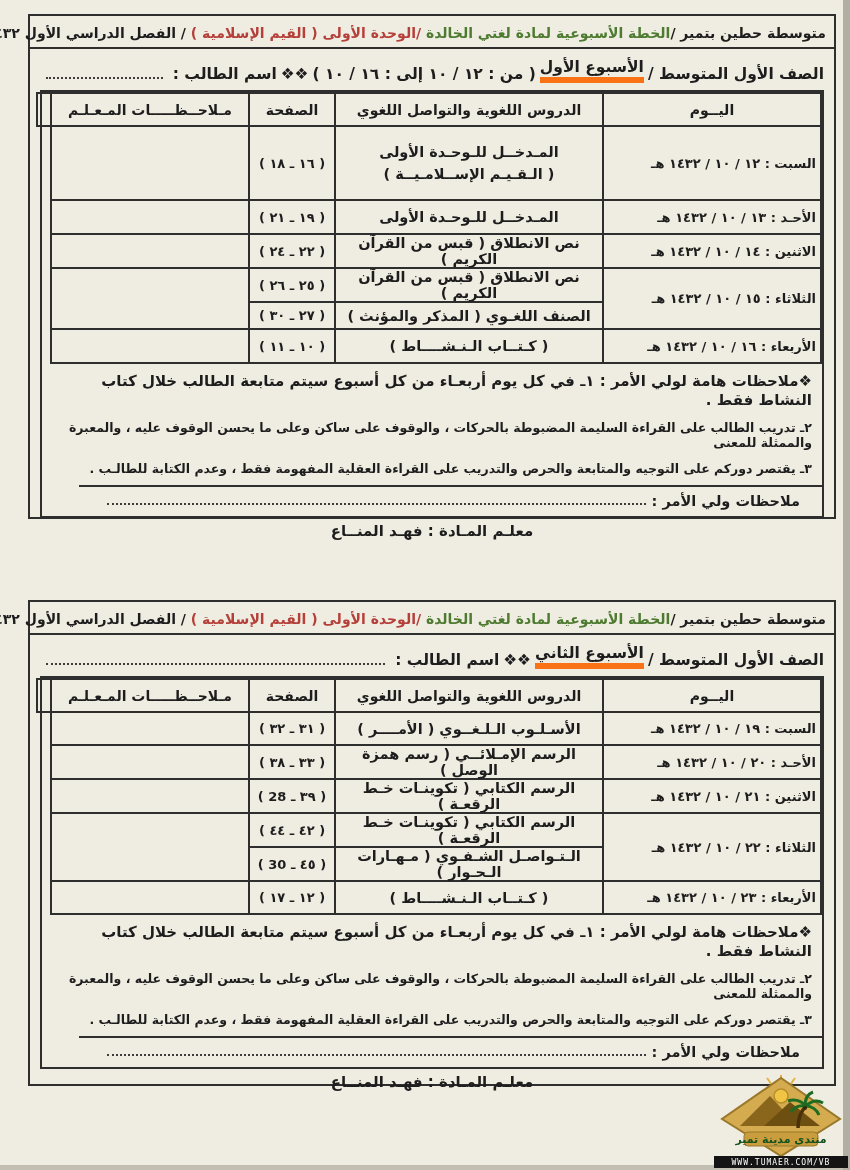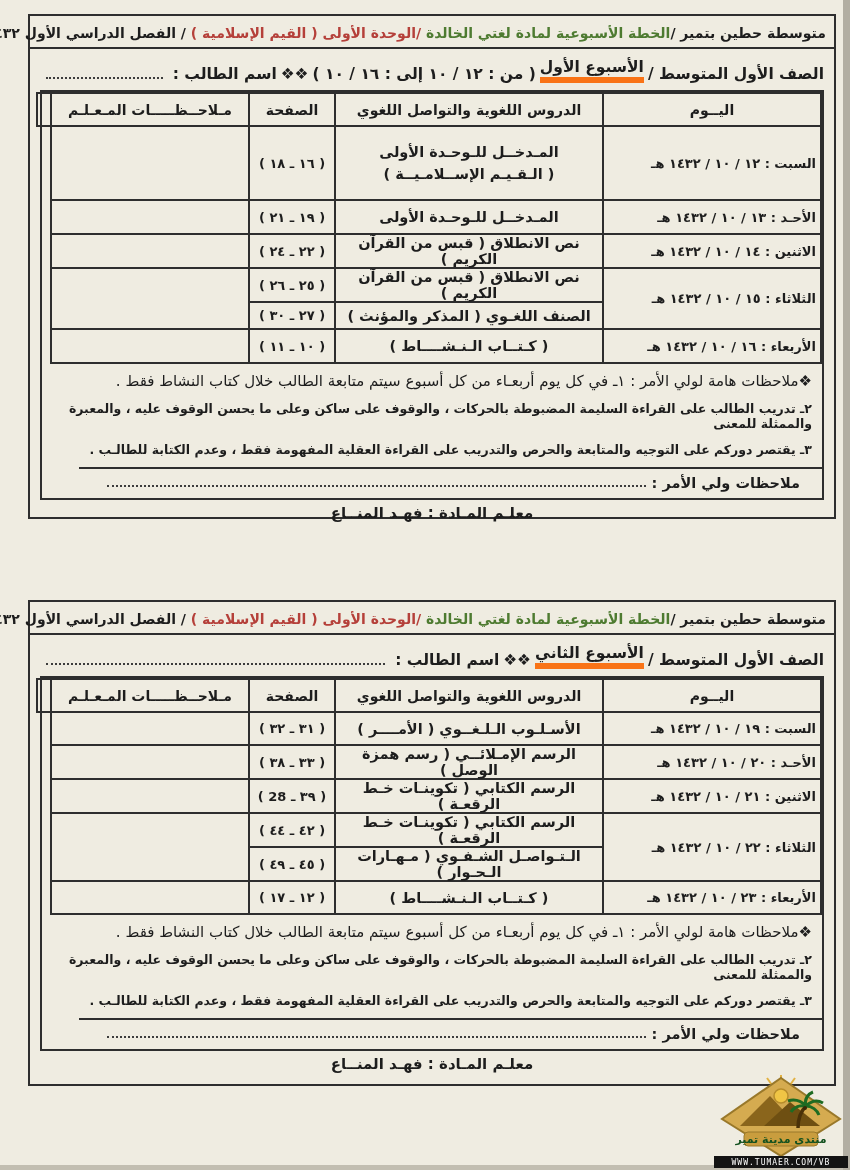--- a/index.html
+++ b/index.html
@@ -45,21 +45,21 @@
   td.notes-cell{background:transparent;}
   th.gutter{padding:0;}
 
   tr.r-head{height:33px;}
   tr.r-tall{height:74px;}
   tr.r-std{height:34px;}
   tr.r-half{height:27px;}
   #block2 tr.r-std{height:33px;}
 
   .notes-box{border-top:0;padding:8px 10px 9px;}
-  .note-primary{font-size:15px;font-weight:normal;line-height:1.25;}
+  .note-primary{font-size:15px;font-weight:bold;line-height:1.25;}
   .note-secondary{font-size:12.5px;font-weight:bold;margin-top:10px;line-height:1.25;}
   .guardian{border-top:2px solid #2e2e2e;display:flex;align-items:flex-end;
     padding:6px 22px 7px;font-size:14.5px;font-weight:bold;margin-left:37px;}
   .teacher{text-align:center;font-weight:bold;font-size:15px;padding:4px 0 0;}
 
   .watermark{position:absolute;right:2px;bottom:2px;width:134px;height:94px;z-index:5;}
 </style>
 </head>
 <body>
 
@@ -199,21 +199,21 @@
           <td class="notes-cell"></td>
         </tr>
         <tr class="r-std">
           <td class="day-cell" rowspan="2">الثلاثاء : ٢٢ / ١٠ / ١٤٣٢ هـ</td>
           <td class="lesson-cell">الرسم الكتابي ( تكوينـات خـط الرقعـة )</td>
           <td class="page-cell">( ٤٢ ـ ٤٤ )</td>
           <td class="notes-cell" rowspan="2"></td>
         </tr>
         <tr class="r-std">
           <td class="lesson-cell">الـتـواصـل الشـفـوي ( مـهـارات الـحـوار )</td>
-          <td class="page-cell">( ٤٥ ـ ٤٩ )</td>
+          <td class="page-cell">( ٤٥ ـ 30 )</td>
         </tr>
         <tr class="r-std">
           <td class="day-cell">الأربعاء : ٢٣ / ١٠ / ١٤٣٢ هـ</td>
           <td class="lesson-cell">( كـتــاب الـنـشــــاط )</td>
           <td class="page-cell">( ١٢ ـ ١٧ )</td>
           <td class="notes-cell"></td>
         </tr>
       </tbody>
     </table>
 

